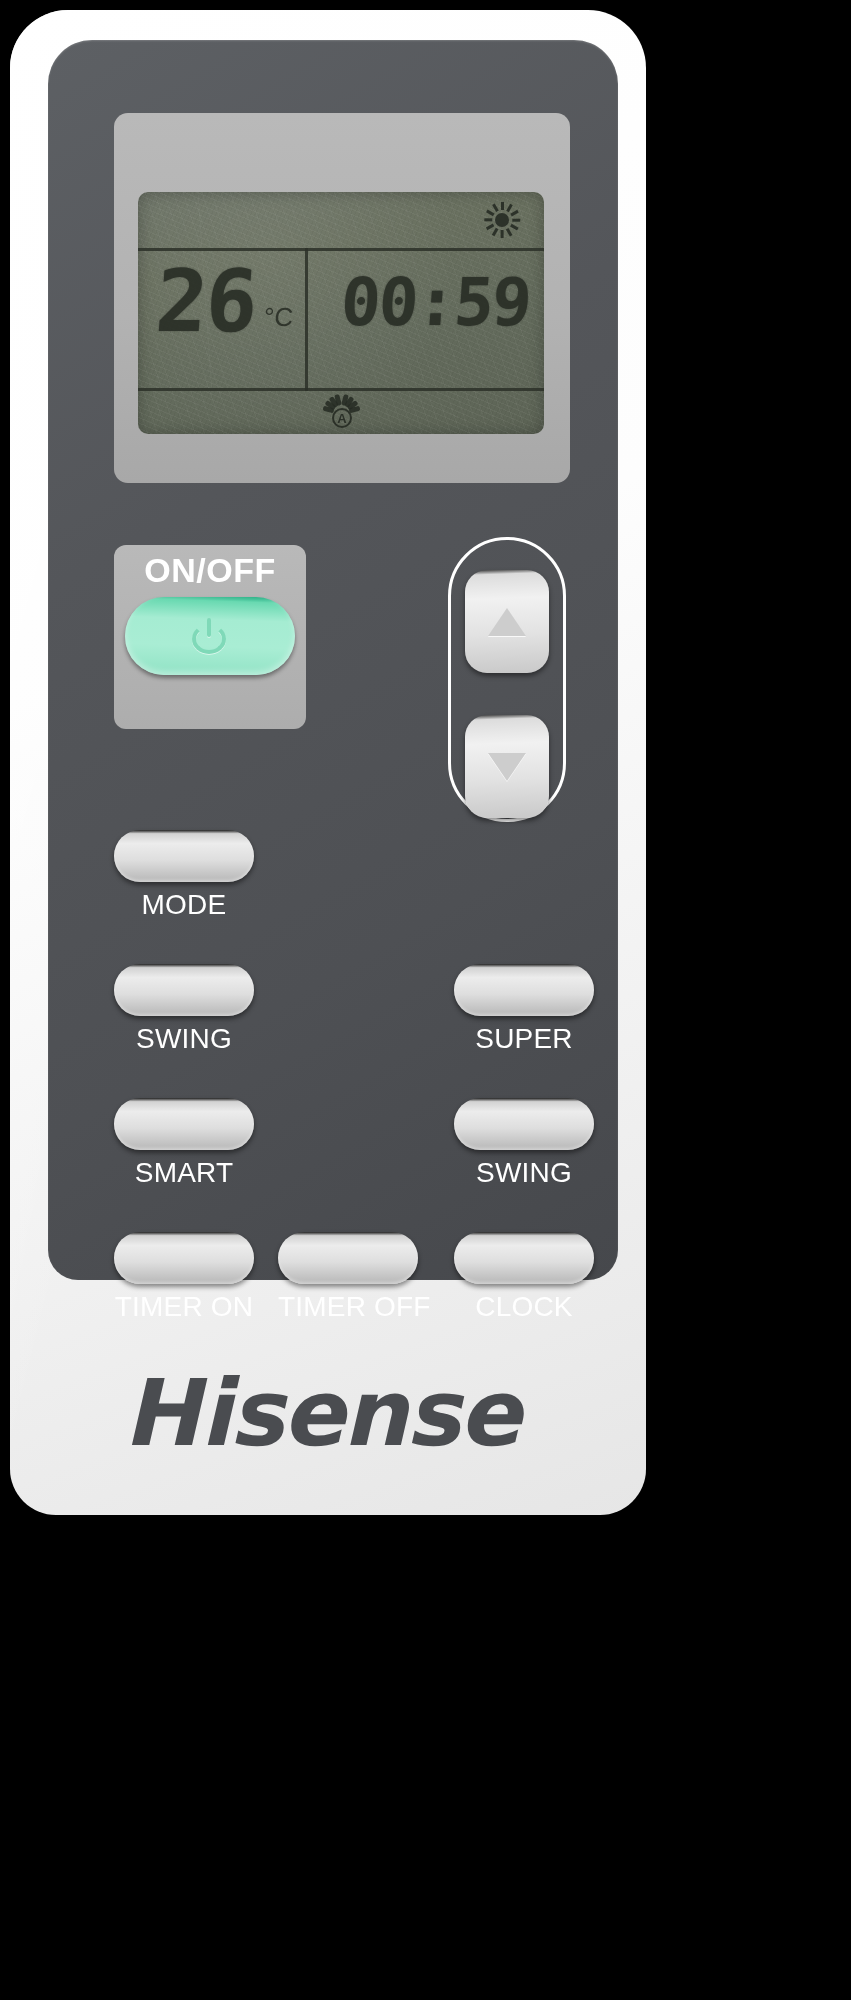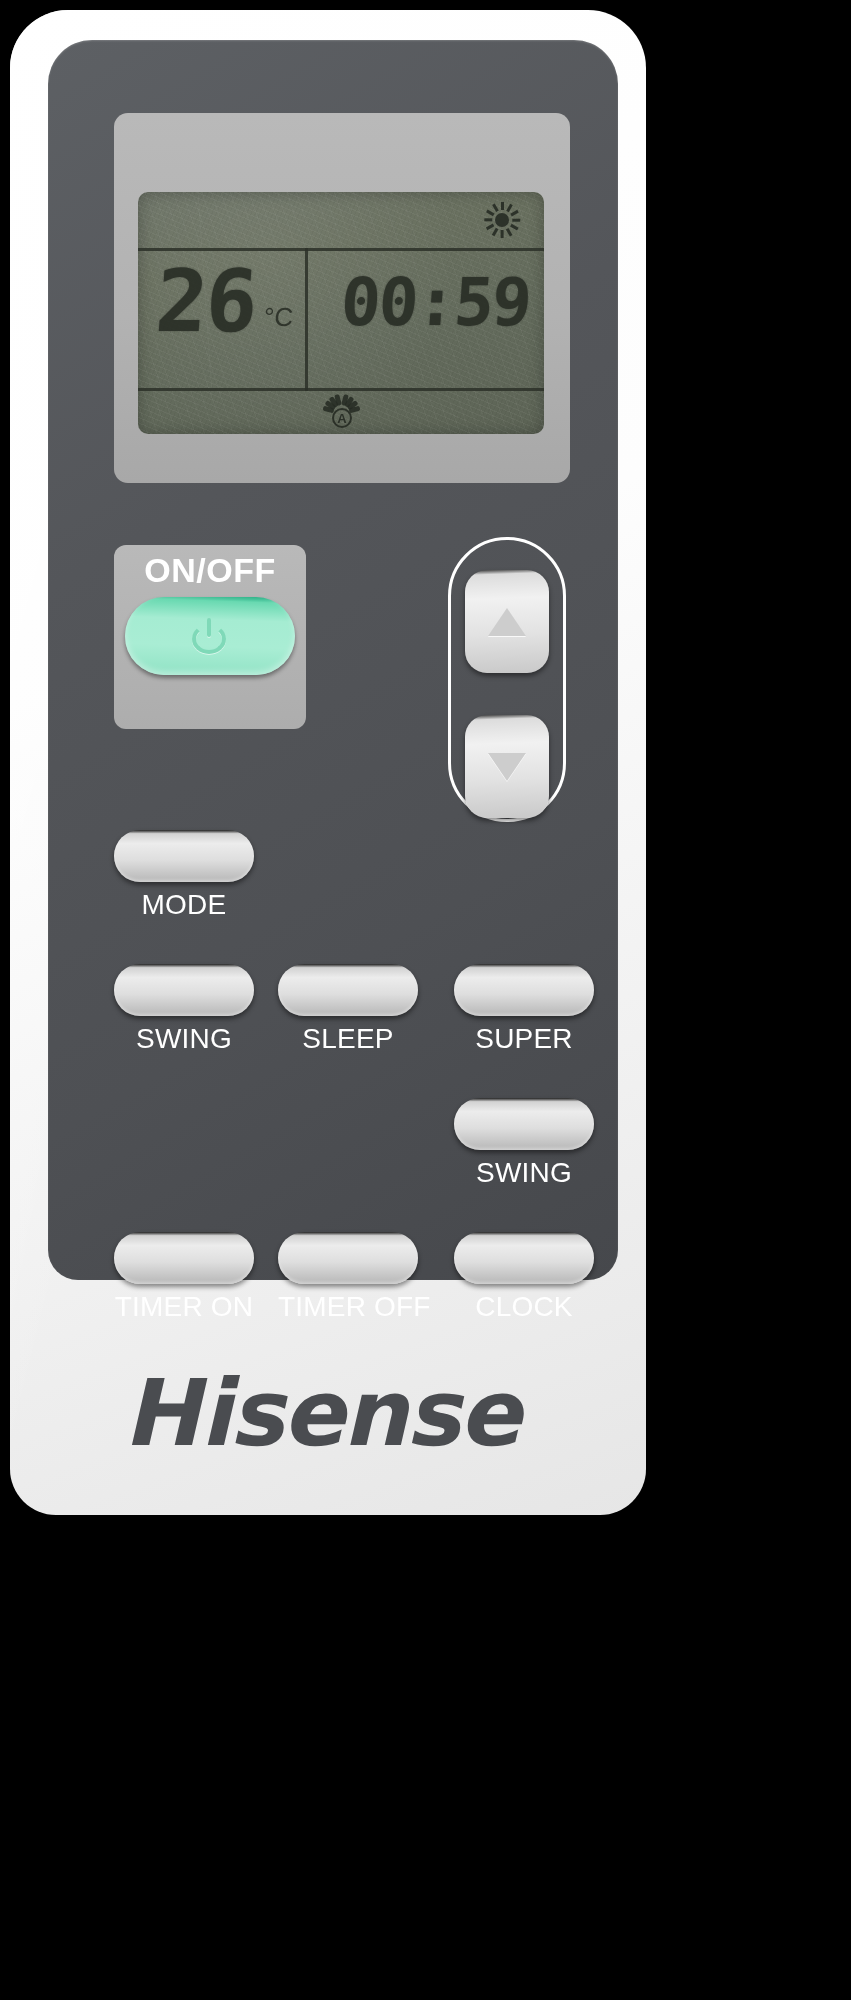--- a/index.html
+++ b/index.html
@@ -323,31 +323,31 @@
             <div class="pill"></div>
             <div class="btn-label">MODE</div>
           </div>
         </div>
 
         <div class="grid-row">
           <div class="cell c0">
             <div class="pill"></div>
             <div class="btn-label">SWING</div>
           </div>
-          <div class="cell c1">
-            <div class="pill"></div>
-            <div class="btn-label">SLEEP</div>
-          </div>
           <div class="cell c2">
             <div class="pill"></div>
             <div class="btn-label">SUPER</div>
           </div>
         </div>
 
         <div class="grid-row">
+          <div class="cell c0">
+            <div class="pill"></div>
+            <div class="btn-label">SMART</div>
+          </div>
           <div class="cell c2">
             <div class="pill"></div>
             <div class="btn-label">SWING</div>
           </div>
         </div>
 
         <div class="grid-row">
           <div class="cell c0">
             <div class="pill"></div>
             <div class="btn-label">TIMER ON</div>

